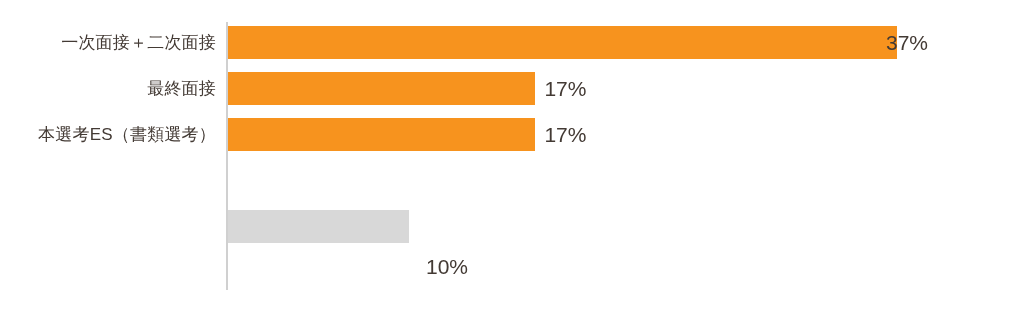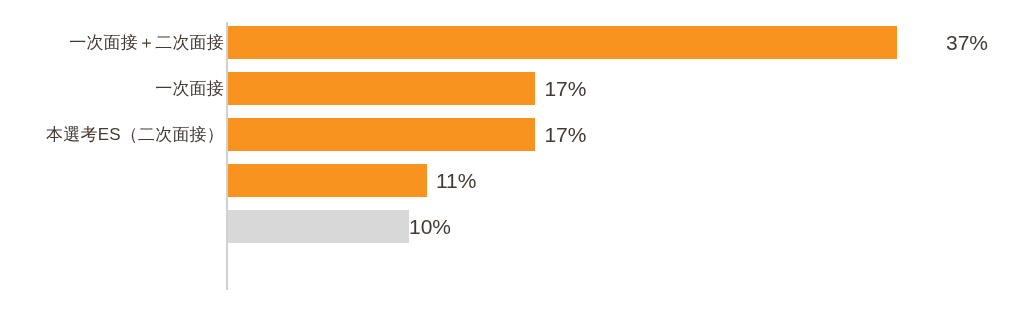--- a/index.html
+++ b/index.html
@@ -50,21 +50,20 @@
     top: 0;
     width: 216px;
     height: 33px;
     line-height: 33px;
     text-align: right;
     color: #433a34;
     font-size: 17px;
     letter-spacing: 0.2px;
     white-space: nowrap;
     overflow: hidden;
-    padding-left: 8px;
   }
   .bar-area {
     position: absolute;
     left: 228px;
     top: 0;
     height: 33px;
     right: 0;
   }
   .bar {
     position: absolute;
@@ -90,44 +89,40 @@
 <body>
 
 <div id="chart-root">
   <div class="plot">
     <div class="axis-line"></div>
     <div class="rows" id="rows">
         <div class="row">
           <div class="cat-label">一次面接＋二次面接</div>
           <div class="bar-area">
             <div class="bar" style="width: 669px; background: rgb(247, 147, 30);"></div>
-            <div class="val-label" style="left: 718px;">37%</div>
+            <div class="val-label" style="left: 658px;">37%</div>
           </div>
         </div>
         <div class="row">
-          <div class="cat-label">一次面接</div>
+          <div class="cat-label">最終面接</div>
           <div class="bar-area">
             <div class="bar" style="width: 307.378px; background: rgb(247, 147, 30);"></div>
             <div class="val-label" style="left: 316.378px;">17%</div>
           </div>
         </div>
         <div class="row">
-          <div class="cat-label">本選考ES（二次面接）</div>
+          <div class="cat-label">本選考ES（書類選考）</div>
           <div class="bar-area">
             <div class="bar" style="width: 307.378px; background: rgb(247, 147, 30);"></div>
             <div class="val-label" style="left: 316.378px;">17%</div>
           </div>
         </div>
         <div class="row">
-          <div class="bar-area">
-            <div class="bar" style="width: 198.892px; background: rgb(247, 147, 30);"></div>
-            <div class="val-label" style="left: 207.892px;">11%</div>
-          </div>
         </div>
         <div class="row">
           <div class="bar-area">
             <div class="bar gray" style="width: 180.811px; background: rgb(216, 216, 216);"></div>
-            <div class="val-label" style="left: 181px;">10%</div>
+            <div class="val-label" style="left: 198px; margin-top: 40px;">10%</div>
           </div>
         </div>
       </div>
   </div>
 </div>
 
 </body></html>

